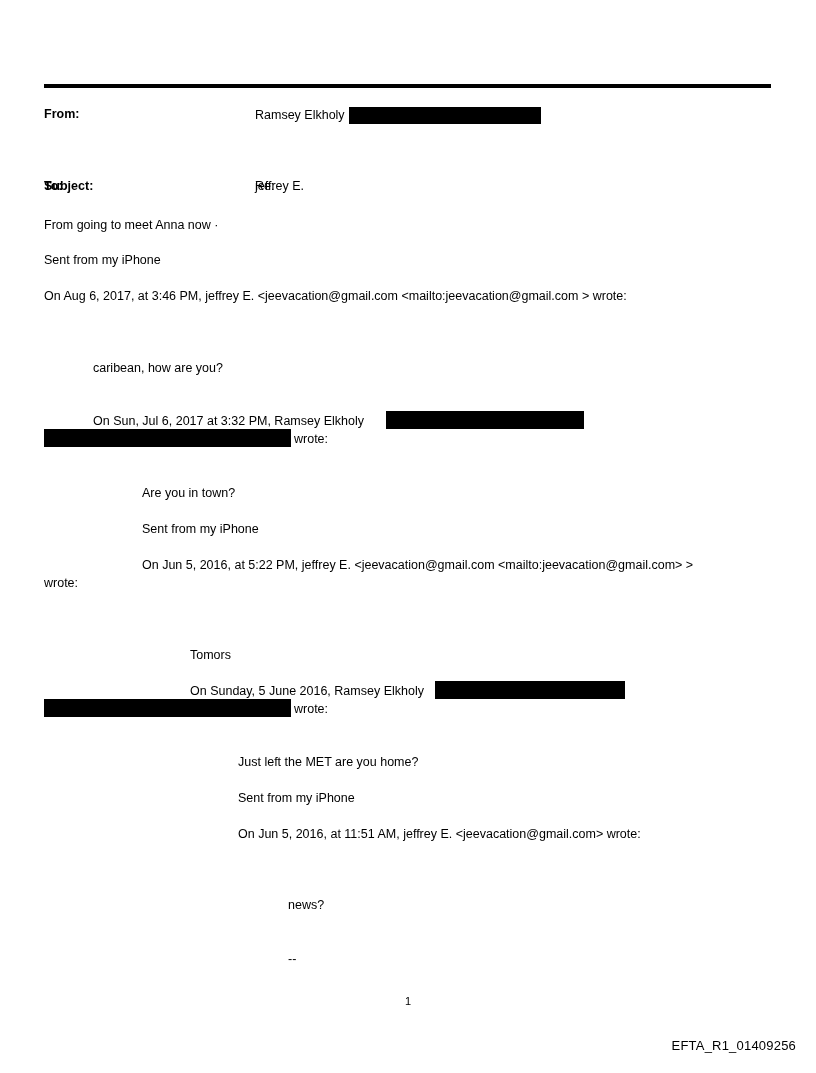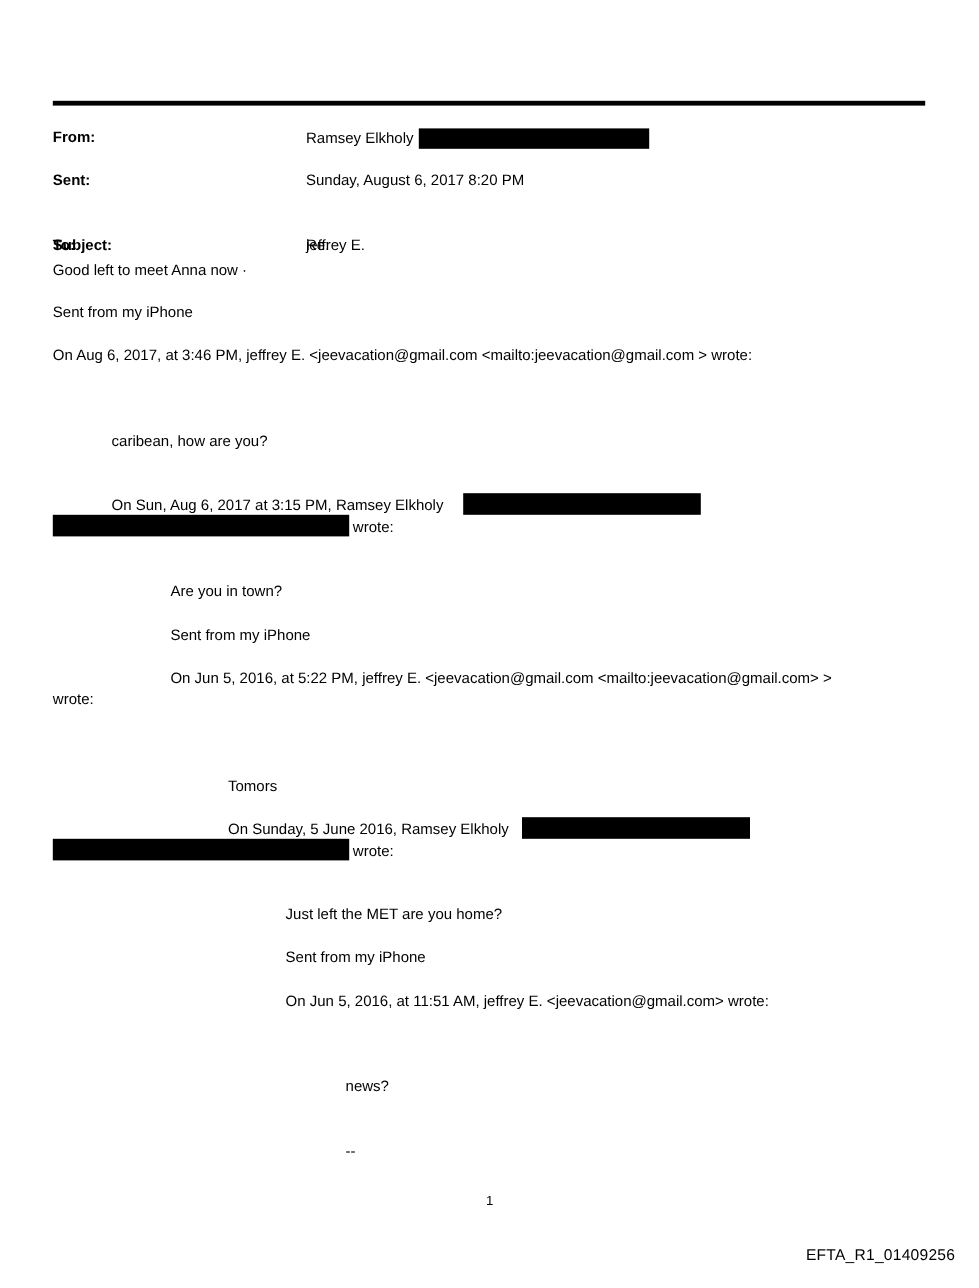--- a/index.html
+++ b/index.html
@@ -94,41 +94,37 @@
 
 <div class="page">
 
   <div class="top-rule"></div>
 
   <div class="header">
     <div class="hdr-row" style="top:0px;">
       <span class="hdr-label">From:</span>
       <span class="hdr-value"><span>Ramsey Elkholy</span><span class="redact redact-inline" style="width:192px;height:17px;"></span></span>
     </div>
-    <div class="hdr-row" style="top:18px;">
-      <span class="hdr-label">Sent:</span>
-      <span class="hdr-value">Sunday, August 6, 2017 8:20 PM</span>
-    </div>
     <div class="hdr-row" style="top:54px;">
       <span class="hdr-label">Subject:</span>
       <span class="hdr-value">Re:</span>
     </div>
     <div class="hdr-row" style="top:36px;">
       <span class="hdr-label">To:</span>
       <span class="hdr-value">jeffrey E.</span>
     </div>
   </div>
 
-  <div class="para" style="left:44px; top:217px;">Good left to meet Anna now ·</div>
+  <div class="para" style="left:44px; top:217px;">From going to meet Anna now ·</div>
   <div class="para" style="left:44px; top:252px;">Sent from my iPhone</div>
   <div class="para" style="left:44px; top:288px;">On Aug 6, 2017, at 3:46 PM, jeffrey E. &lt;jeevacation@gmail.com &lt;mailto:jeevacation@gmail.com &gt; wrote:</div>
 
   <div class="para" style="left:93px; top:360px;">caribean,  how are you?</div>
 
-  <div class="para" style="left:93px; top:413px;">On Sun, Aug 6, 2017 at 3:15 PM, Ramsey Elkholy</div>
+  <div class="para" style="left:93px; top:413px;">On Sun, Jul 6, 2017 at 3:32 PM, Ramsey Elkholy</div>
   <div class="blk" style="left:386px; top:411px; width:198px; height:18px;"></div>
   <div class="blk" style="left:44px; top:429px; width:247px; height:18px;"></div>
   <div class="para" style="left:294px; top:431px;">wrote:</div>
 
   <div class="para" style="left:142px; top:485px;text-align:right;">Are you in town?</div>
   <div class="para" style="left:142px; top:521px;">Sent from my iPhone</div>
   <div class="para" style="left:142px; top:557px;">On Jun 5, 2016, at 5:22 PM, jeffrey E. &lt;jeevacation@gmail.com &lt;mailto:jeevacation@gmail.com&gt; &gt;</div>
   <div class="para" style="left:44px; top:575px;">wrote:</div>
 
   <div class="para" style="left:190px; top:647px;">Tomors</div>

